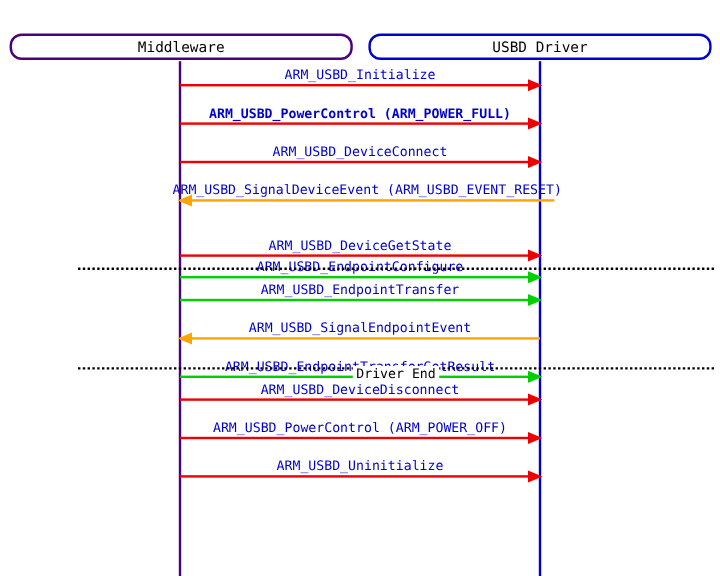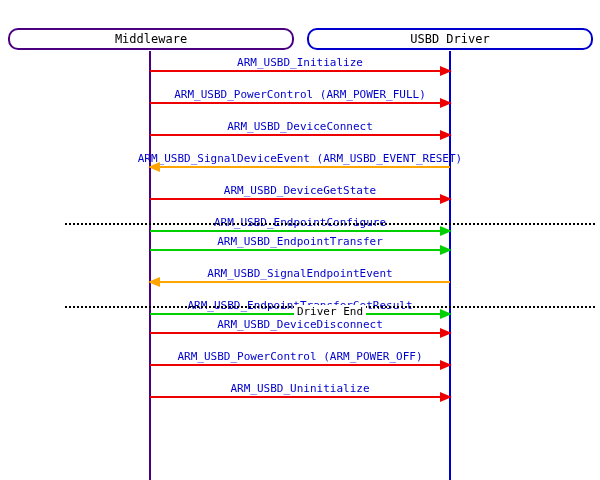--- a/index.html
+++ b/index.html
@@ -111,35 +111,35 @@
   </div>
   <div class="lifeline l0" id="lifeline-0" style="background: rgb(75, 0, 130);"></div>
   <div class="lifeline l1" id="lifeline-1" style="background: rgb(0, 0, 205);"></div>
   <div id="rows">
       <div class="msg" style="top: 54px;">
         <div class="msg-label" style="color: rgb(0, 0, 204);">ARM_USBD_Initialize</div>
         <div class="msg-line" style="background: rgb(238, 0, 0);"></div>
         <div class="arrow right" style="border-left-color: rgb(238, 0, 0);"></div>
       </div>
       <div class="msg" style="top: 86px;">
-        <div class="msg-label" style="color: rgb(0, 0, 204);">ARM_USBD_PowerControl (ARM_POWER_FULL)</div>
+        <div class="msg-label" style="color: rgb(0, 0, 204); font-weight: bold;">ARM_USBD_PowerControl (ARM_POWER_FULL)</div>
         <div class="msg-line" style="background: rgb(238, 0, 0);"></div>
         <div class="arrow right" style="border-left-color: rgb(238, 0, 0);"></div>
       </div>
       <div class="msg" style="top: 118px;">
         <div class="msg-label" style="color: rgb(0, 0, 204);">ARM_USBD_DeviceConnect</div>
         <div class="msg-line" style="background: rgb(238, 0, 0);"></div>
         <div class="arrow right" style="border-left-color: rgb(238, 0, 0);"></div>
       </div>
-      <div class="msg" style="top: 150px;">
+      <div class="msg" style="top: 150px; padding-left: 12px;">
         <div class="msg-label" style="color: rgb(0, 0, 204);">ARM_USBD_SignalDeviceEvent (ARM_USBD_EVENT_RESET)</div>
         <div class="msg-line" style="background: rgb(255, 165, 0);"></div>
         <div class="arrow left" style="border-right-color: rgb(255, 165, 0);"></div>
       </div>
-      <div class="msg" style="top: 182px;">
+      <div class="msg" style="top: 196px;">
         <div class="msg-label" style="color: rgb(0, 0, 204);">ARM_USBD_DeviceGetState</div>
         <div class="msg-line" style="background: rgb(238, 0, 0);"></div>
         <div class="arrow right" style="border-left-color: rgb(238, 0, 0);"></div>
       </div>
       <div class="msg" style="top: 214px;">
         <div class="msg-label" style="color: rgb(0, 0, 204);">ARM_USBD_EndpointConfigure</div>
         <div class="msg-line" style="background: rgb(0, 208, 0);"></div>
         <div class="arrow right" style="border-left-color: rgb(0, 208, 0);"></div>
       </div>
       <div class="divider" style="top: 217px;"><div class="divider-line" style="border-top-color: rgb(0, 0, 0);"></div></div>

